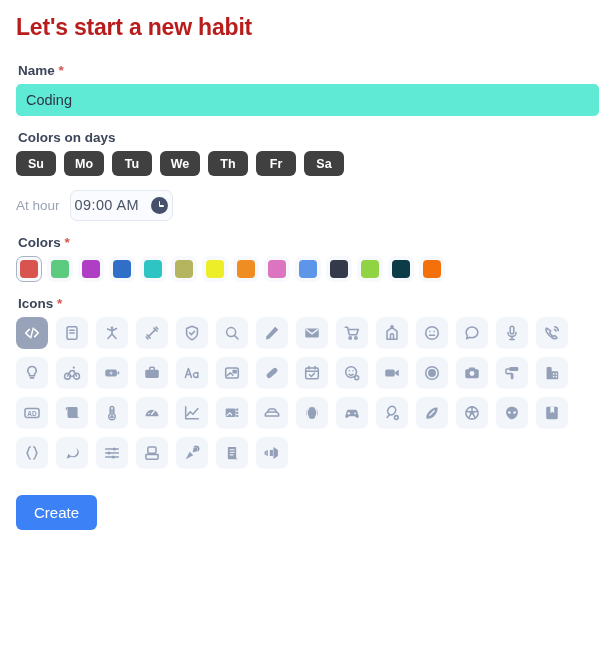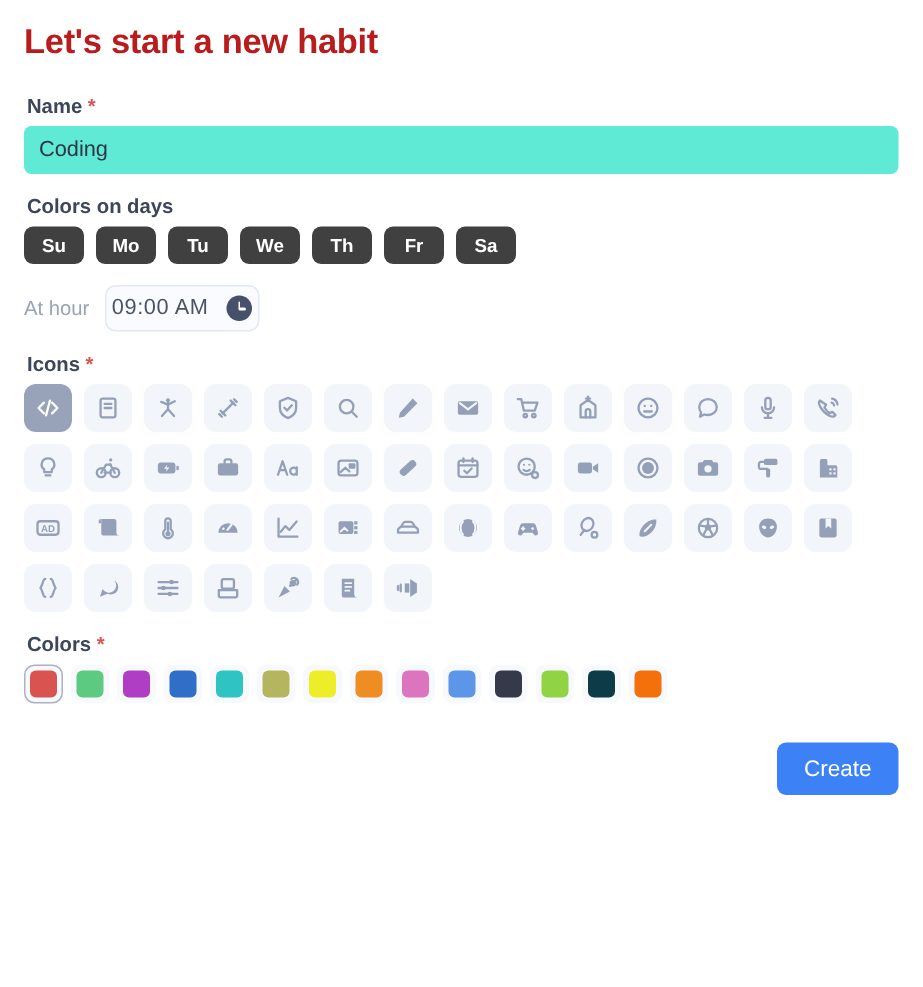--- a/index.html
+++ b/index.html
@@ -106,21 +106,21 @@
     width:26px;height:26px;
     border-radius:7px;
     background:#f7f9fc;
     display:flex;align-items:center;justify-content:center;
     cursor:pointer;
     box-sizing:border-box;
     border:1.5px solid transparent;
   }
   .color-tile.selected{ border-color:#aab3c4; }
   .swatch{ width:18px;height:18px;border-radius:4px;}
-  .footer{ display:flex; justify-content:flex-end; padding-top:12px;}
+  .footer{ display:flex; padding-top:12px;}
   .create-btn{
     background:#3c82f6;
     color:#ffffff;
     border:none;
     border-radius:6px;
     font-family:"Liberation Sans", sans-serif;
     font-size:15px;
     padding:9px 18px;
     cursor:pointer;
   }
@@ -159,20 +159,71 @@
       <span class="hour-label">At hour</span>
       <div class="time-box">
         <span class="time-value">09:00 AM</span>
         <span class="clock"></span>
       </div>
     </div>
   </div>
 
   <div class="block">
     <div class="field-label">
+      <span>Colors</span>
+      <span class="req">*</span>
+    </div>
+    <div class="colors-row" id="colors-row">
+        <div class="color-tile selected">
+          <span class="swatch" style="background: rgb(217, 83, 79);"></span>
+        </div>
+        <div class="color-tile">
+          <span class="swatch" style="background: rgb(92, 202, 127);"></span>
+        </div>
+        <div class="color-tile">
+          <span class="swatch" style="background: rgb(176, 62, 196);"></span>
+        </div>
+        <div class="color-tile">
+          <span class="swatch" style="background: rgb(47, 111, 200);"></span>
+        </div>
+        <div class="color-tile">
+          <span class="swatch" style="background: rgb(46, 196, 196);"></span>
+        </div>
+        <div class="color-tile">
+          <span class="swatch" style="background: rgb(181, 181, 96);"></span>
+        </div>
+        <div class="color-tile">
+          <span class="swatch" style="background: rgb(237, 237, 40);"></span>
+        </div>
+        <div class="color-tile">
+          <span class="swatch" style="background: rgb(239, 140, 34);"></span>
+        </div>
+        <div class="color-tile">
+          <span class="swatch" style="background: rgb(221, 116, 191);"></span>
+        </div>
+        <div class="color-tile">
+          <span class="swatch" style="background: rgb(93, 150, 232);"></span>
+        </div>
+        <div class="color-tile">
+          <span class="swatch" style="background: rgb(52, 58, 74);"></span>
+        </div>
+        <div class="color-tile">
+          <span class="swatch" style="background: rgb(144, 212, 68);"></span>
+        </div>
+        <div class="color-tile">
+          <span class="swatch" style="background: rgb(13, 60, 73);"></span>
+        </div>
+        <div class="color-tile">
+          <span class="swatch" style="background: rgb(244, 112, 10);"></span>
+        </div>
+      </div>
+  </div>
+
+  <div class="block">
+    <div class="field-label">
       <span>Icons</span>
       <span class="req">*</span>
     </div>
     <div class="icon-grid" id="icon-grid">
         <div class="icon-tile selected">
           <span>
             <svg viewBox="0 0 20 20">
               <polyline points="7,6 3,10 7,14" fill="none" stroke="currentColor" stroke-width="1.7" stroke-linecap="round" stroke-linejoin="round"></polyline>
               <polyline points="13,6 17,10 13,14" fill="none" stroke="currentColor" stroke-width="1.7" stroke-linecap="round" stroke-linejoin="round"></polyline>
               <line x1="11.4" y1="4.6" x2="8.6" y2="15.4" fill="none" stroke="currentColor" stroke-width="1.7" stroke-linecap="round" stroke-linejoin="round"></line>
@@ -611,68 +662,17 @@
               <path d="M11.6 3.4 L16.6 6.6 v6.8 L11.6 16.6 Z" fill="currentColor"></path>
               <rect x="7.6" y="6.6" width="3.4" height="6.8" fill="currentColor"></rect>
               <line x1="4.6" y1="7.6" x2="4.6" y2="12.4" fill="none" stroke="currentColor" stroke-width="1.7" stroke-linecap="round" stroke-linejoin="round"></line>
               <line x1="2.6" y1="8.6" x2="2.6" y2="11.4" fill="none" stroke="currentColor" stroke-width="1.7" stroke-linecap="round" stroke-linejoin="round"></line>
             </svg>
           </span>
         </div>
       </div>
   </div>
 
-  <div class="block">
-    <div class="field-label">
-      <span>Colors</span>
-      <span class="req">*</span>
-    </div>
-    <div class="colors-row" id="colors-row">
-        <div class="color-tile selected">
-          <span class="swatch" style="background: rgb(217, 83, 79);"></span>
-        </div>
-        <div class="color-tile">
-          <span class="swatch" style="background: rgb(92, 202, 127);"></span>
-        </div>
-        <div class="color-tile">
-          <span class="swatch" style="background: rgb(176, 62, 196);"></span>
-        </div>
-        <div class="color-tile">
-          <span class="swatch" style="background: rgb(47, 111, 200);"></span>
-        </div>
-        <div class="color-tile">
-          <span class="swatch" style="background: rgb(46, 196, 196);"></span>
-        </div>
-        <div class="color-tile">
-          <span class="swatch" style="background: rgb(181, 181, 96);"></span>
-        </div>
-        <div class="color-tile">
-          <span class="swatch" style="background: rgb(237, 237, 40);"></span>
-        </div>
-        <div class="color-tile">
-          <span class="swatch" style="background: rgb(239, 140, 34);"></span>
-        </div>
-        <div class="color-tile">
-          <span class="swatch" style="background: rgb(221, 116, 191);"></span>
-        </div>
-        <div class="color-tile">
-          <span class="swatch" style="background: rgb(93, 150, 232);"></span>
-        </div>
-        <div class="color-tile">
-          <span class="swatch" style="background: rgb(52, 58, 74);"></span>
-        </div>
-        <div class="color-tile">
-          <span class="swatch" style="background: rgb(144, 212, 68);"></span>
-        </div>
-        <div class="color-tile">
-          <span class="swatch" style="background: rgb(13, 60, 73);"></span>
-        </div>
-        <div class="color-tile">
-          <span class="swatch" style="background: rgb(244, 112, 10);"></span>
-        </div>
-      </div>
-  </div>
-
   <div class="footer">
     <button class="create-btn" style="background: rgb(60, 130, 246);">Create</button>
   </div>
 
 </div>
 
 </body></html>

